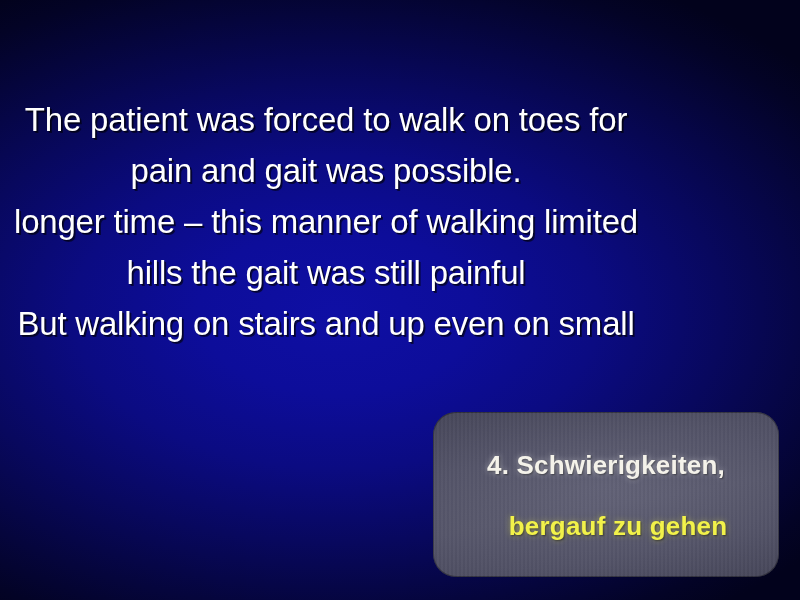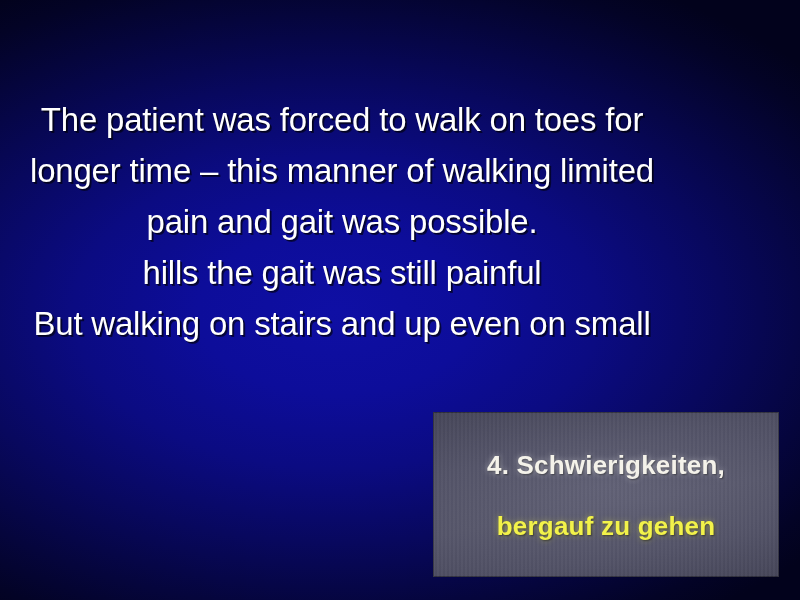--- a/index.html
+++ b/index.html
@@ -25,21 +25,21 @@
         #08085e 62%,
         #05053c 80%,
         #030326 92%,
         #02021c 100%),
       #02021c;
   }
 
   
   #body-text {
     position: absolute;
-    left: 16px;
+    left: 0;
     top: 94px;
     width: 652px;
     text-align: center;
     color: #ffffff;
     font-size: 33px;
     line-height: 51px;
     letter-spacing: -0.2px;
     white-space: nowrap;
     text-shadow:
       2px 2px 0px rgba(0, 0, 0, 0.55),
@@ -58,20 +58,21 @@
     height: 165px;
     overflow: hidden;
     background:
       linear-gradient(170deg,
         #4c4c61 0%,
         #55556b 28%,
         #5a5a70 55%,
         #56566c 78%,
         #4e4e63 100%);
     box-shadow: 0 0 0 1px rgba(0, 0, 0, 0.35) inset;
+    border-radius: 23px;
   }
   
   #photo-panel::after {
     content: "";
     position: absolute;
     inset: 0;
     background:
       repeating-linear-gradient(90deg,
         rgba(255,255,255,0.022) 0px,
         rgba(255,255,255,0.022) 2px,
@@ -100,31 +101,32 @@
     text-shadow:
       0 0 6px rgba(255,255,255,0.45),
       1px 1px 2px rgba(0,0,0,0.55);
   }
   #panel-subheading {
     top: 99px;
     color: #f2f24a;
     text-shadow:
       0 0 6px rgba(242,242,74,0.40),
       1px 1px 2px rgba(0,0,0,0.55);
+    padding-left: 12px;
   }
 </style>
 </head>
 <body>
 
 <div id="slide">
 
   <div id="body-text">
     <span class="line">The patient was forced to walk on toes for</span>
+    <span class="line">pain and gait was possible.</span>
     <span class="line">longer time – this manner of walking limited</span>
-    <span class="line">pain and gait was possible.</span>
     <span class="line">hills the gait was still painful</span>
     <span class="line">But walking on stairs and up even on small</span>
   </div>
 
   <div id="photo-panel">
     <div class="panel-line" id="panel-heading">4. Schwierigkeiten,</div>
     <div class="panel-line" id="panel-subheading">bergauf zu gehen</div>
   </div>
 
 </div>

